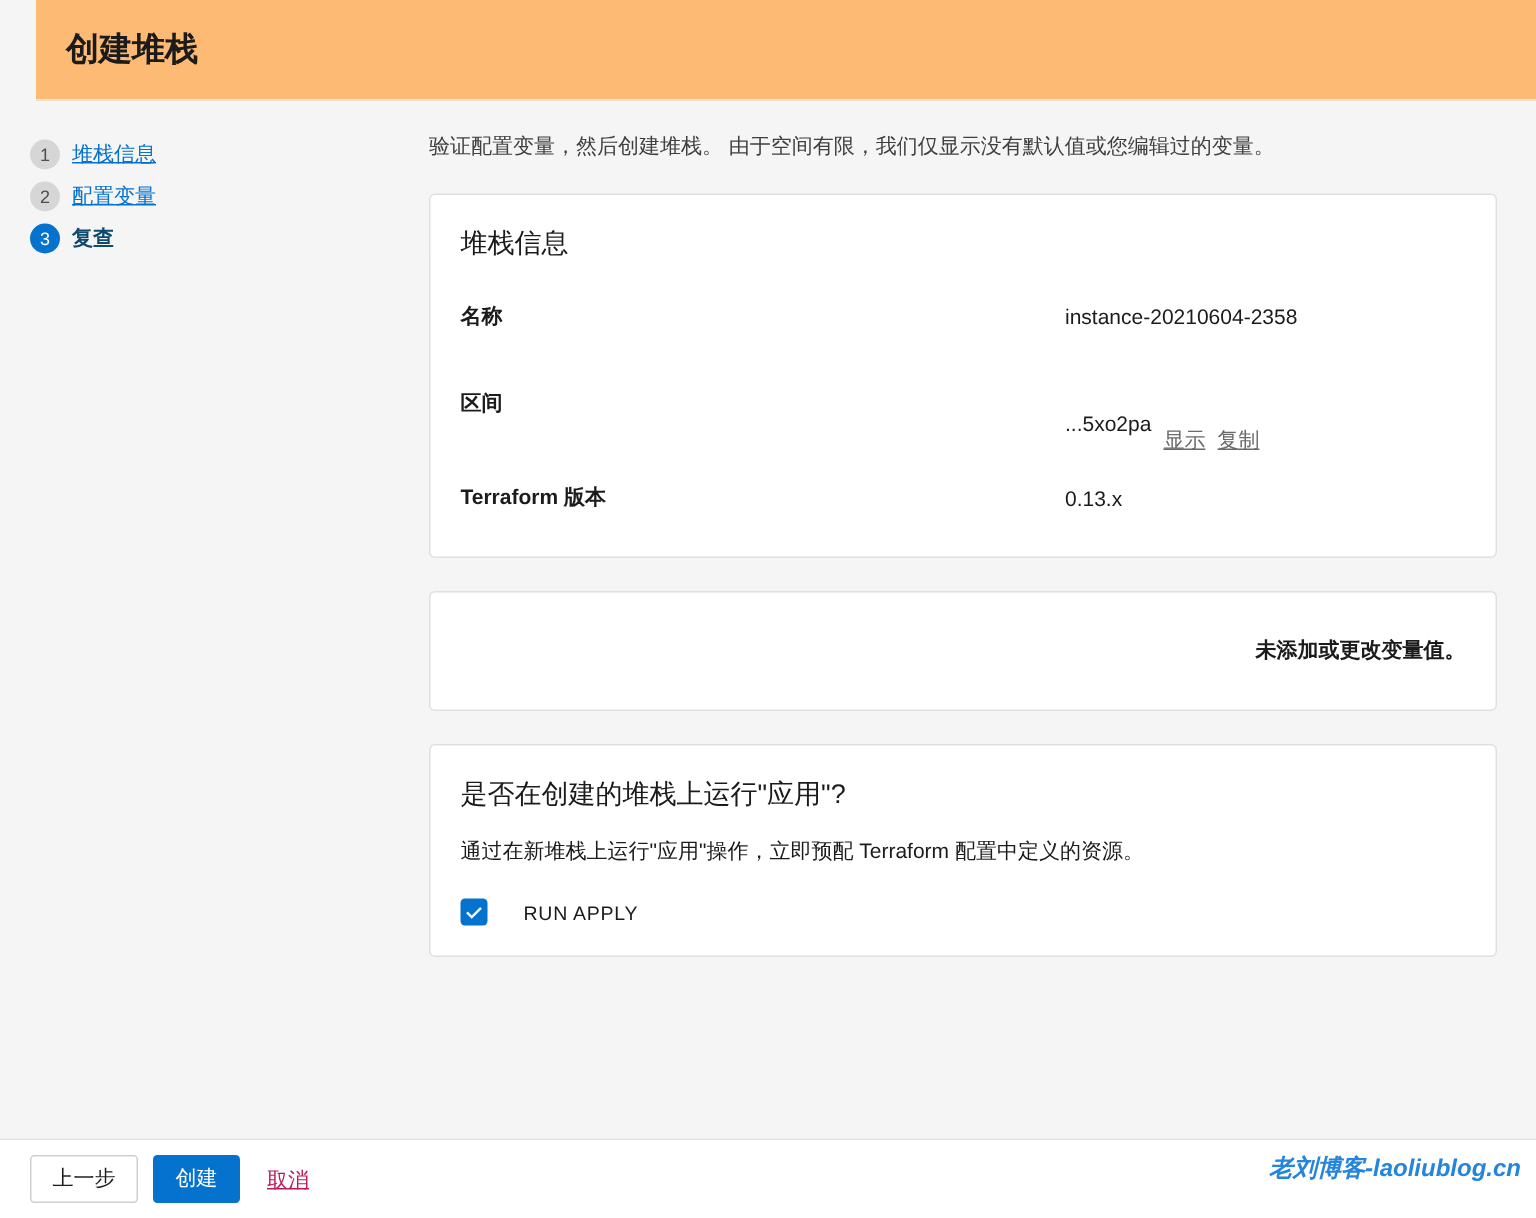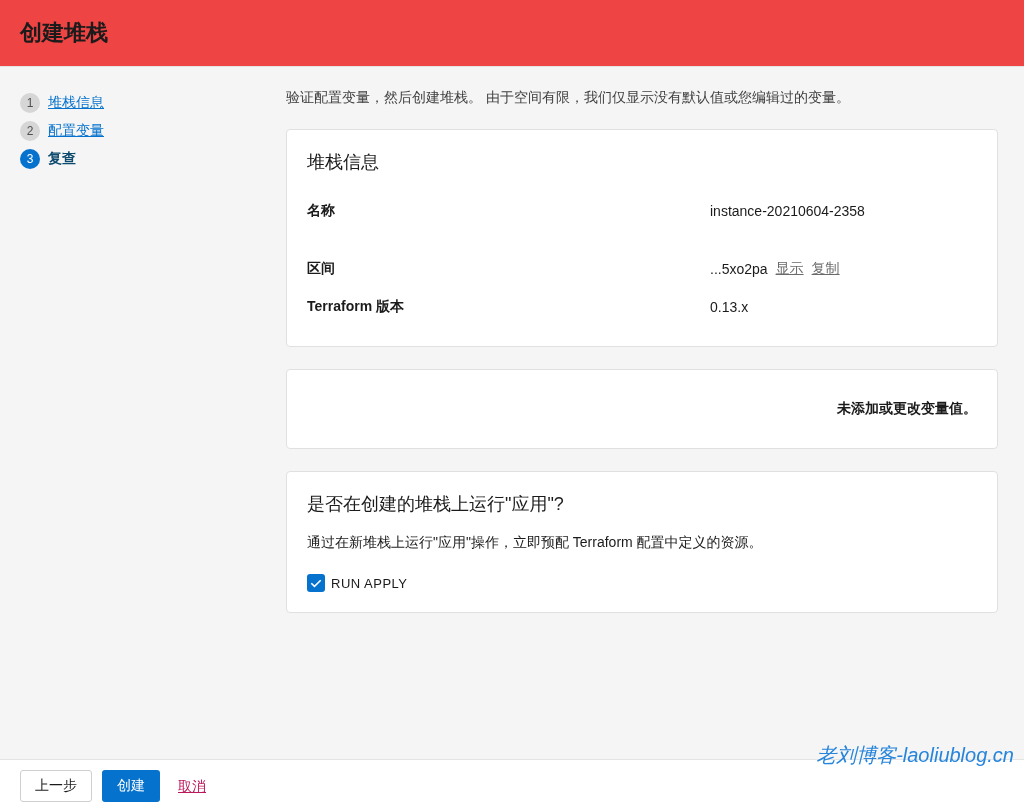--- a/index.html
+++ b/index.html
@@ -12,23 +12,24 @@
       font-size: 14px;
       color: #1b1b1b;
       background: #f5f5f5;
       width: 1024px;
       height: 812px;
       display: flex;
       flex-direction: column;
       overflow: hidden;
     }
     .header {
-      background: #ef4444;
+      background: #fdba74;
       padding: 18px 20px;
       border-bottom: 1px solid #e4e4e4;
+      margin-left: 24px;
     }
     .page-title {
       font-size: 22px;
       font-weight: 600;
       color: #1b1b1b;
     }
     .body-area {
       flex: 1;
       display: flex;
       overflow: hidden;
@@ -109,37 +110,38 @@
       color: #1b1b1b;
       display: flex;
       align-items: center;
       gap: 8px;
       padding-left: 33px;
     }
     .link {
       color: #6a6a6a;
       text-decoration: underline;
       cursor: pointer;
+      margin-top: 25px;
     }
     .no-vars {
       text-align: right;
       font-weight: 700;
       font-size: 14px;
       color: #1b1b1b;
       margin: 10px 0;
     }
     .apply-desc {
       font-size: 14px;
       color: #1b1b1b;
       margin-bottom: 22px;
     }
     .checkbox-row {
       display: flex;
       align-items: center;
-      gap: 6px;
+      gap: 24px;
       text-align: right;
     }
     .checkbox {
       width: 18px;
       height: 18px;
       background: #0572ce;
       border-radius: 3px;
       display: inline-flex;
       align-items: center;
       justify-content: center;
@@ -182,24 +184,24 @@
     }
     .btn-link {
       background: transparent;
       color: #be185d;
       border: none;
       padding: 6px 8px;
       text-decoration: underline;
     }
     .watermark {
       position: absolute;
-      bottom: 43px;
+      bottom: 22px;
       right: 10px;
-      font-size: 20px;
-      font-weight: 400;
+      font-size: 16px;
+      font-weight: 700;
       color: #2584db;
       font-style: italic;
       pointer-events: none;
     }
   </style>
 </head>
 <body>
 
 <div class="header">
   <h1 class="page-title">创建堆栈</h1>

